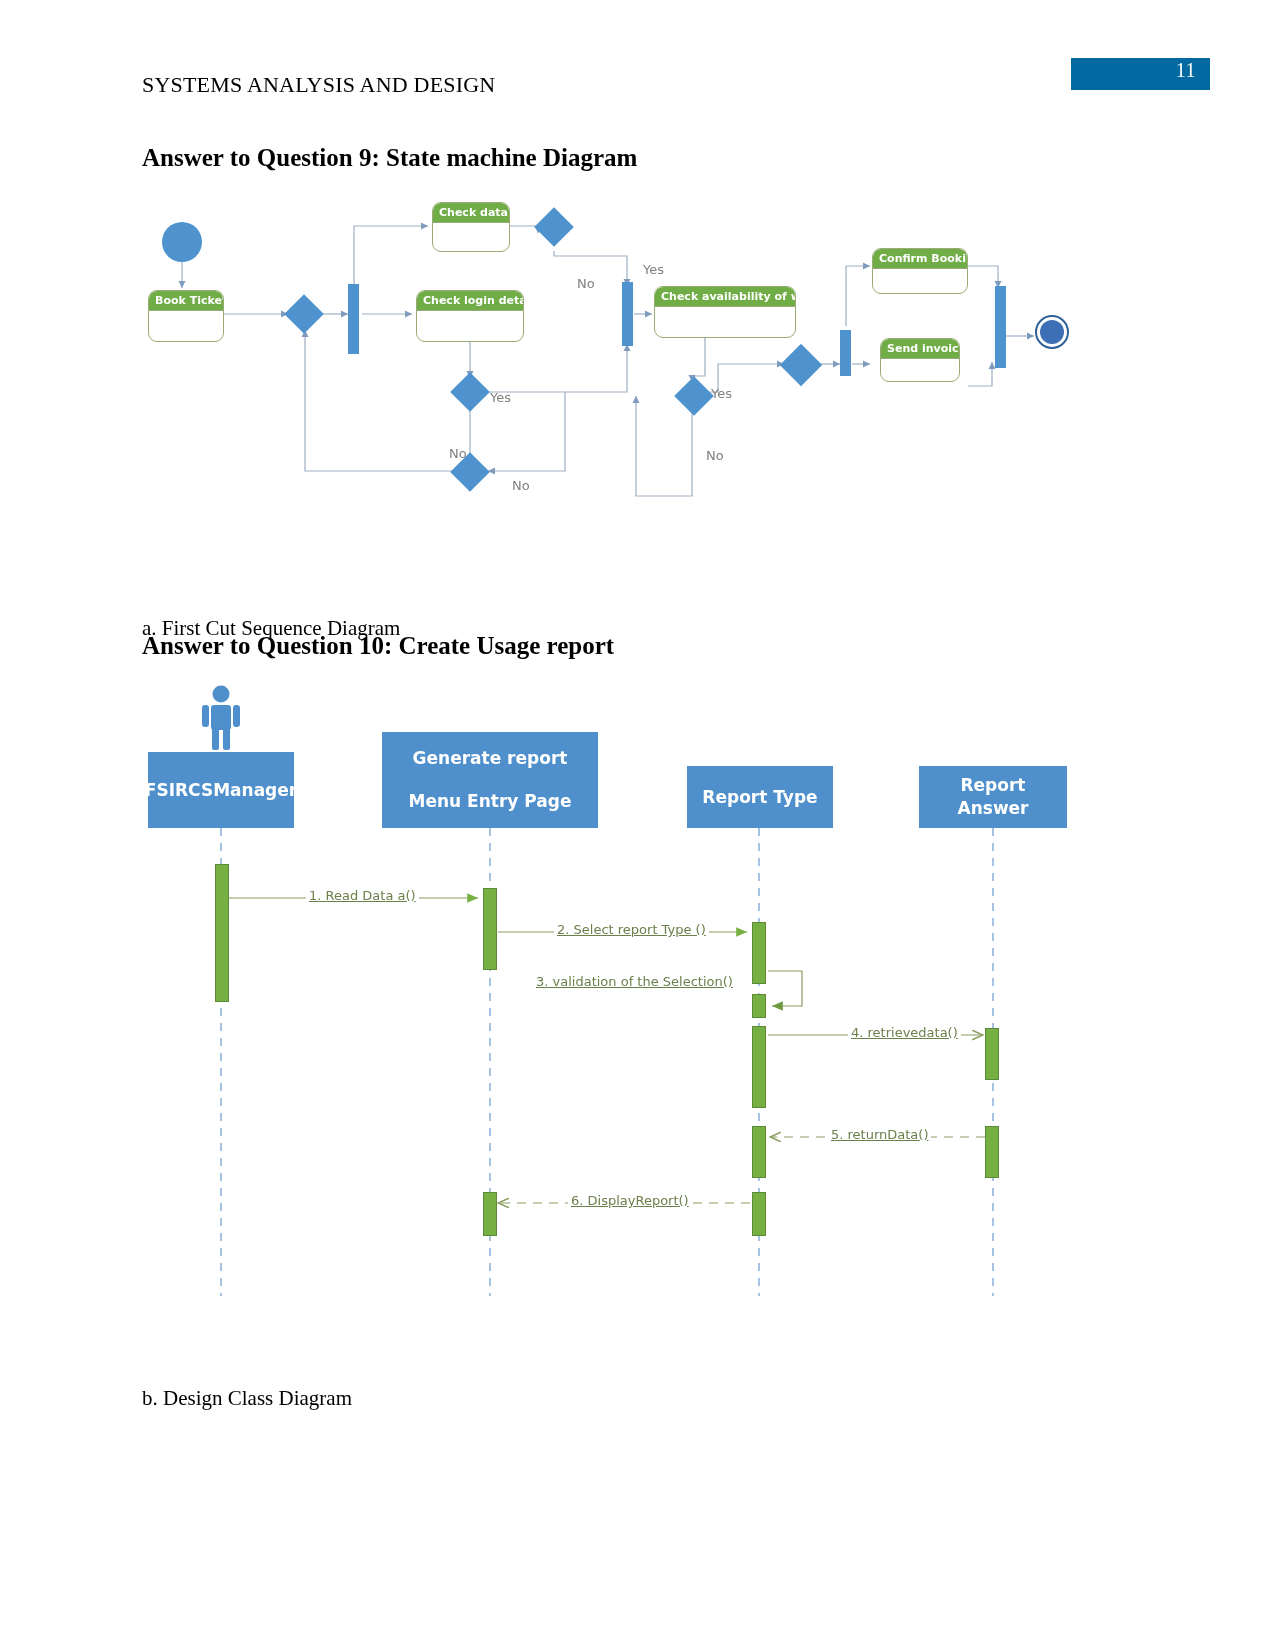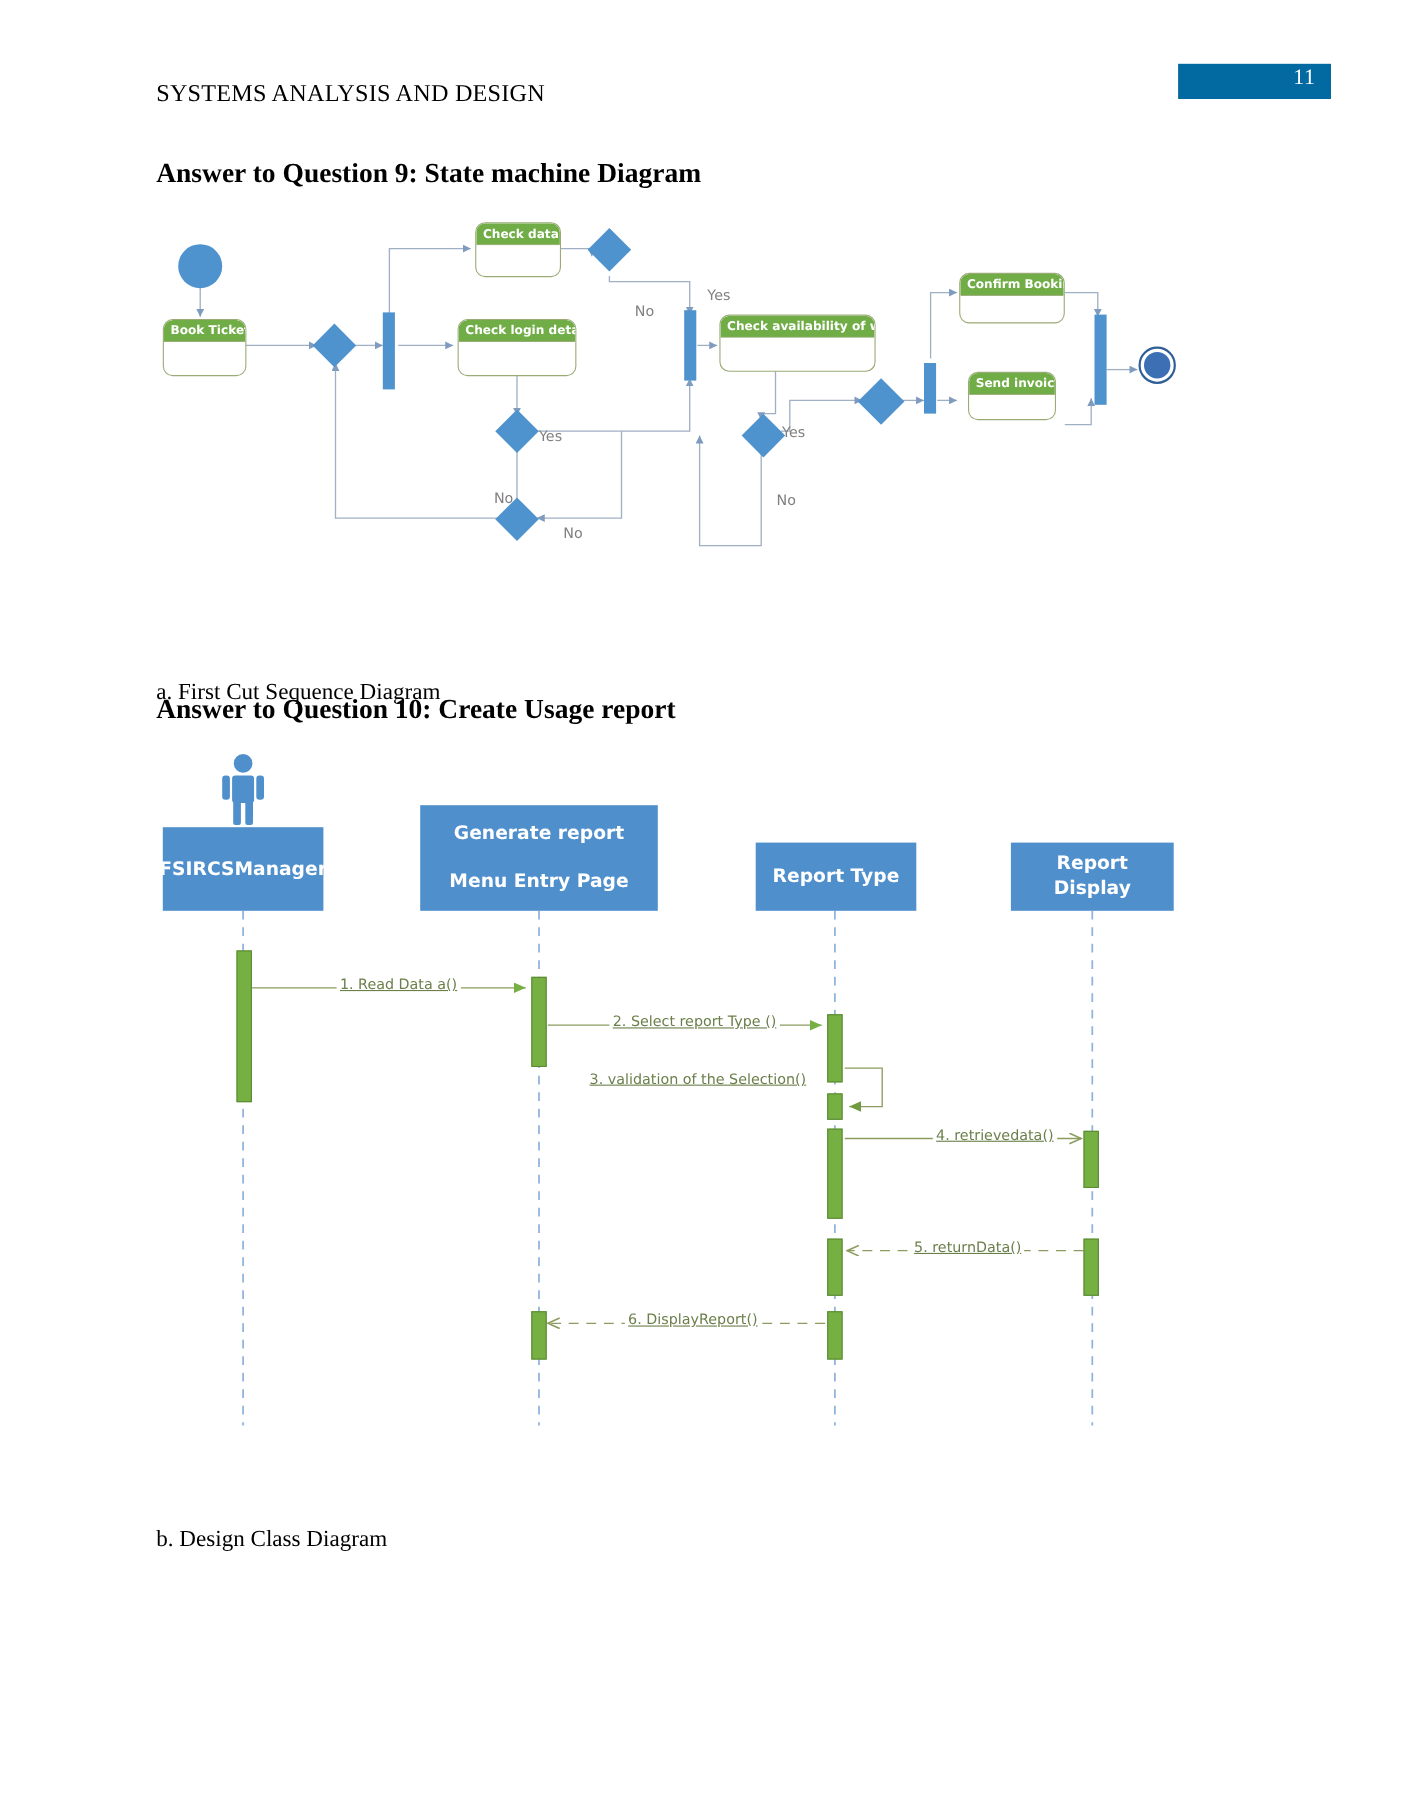--- a/index.html
+++ b/index.html
@@ -357,21 +357,21 @@
     <span>Generate report</span>
     <span>Menu Entry Page</span>
   </div>
 
   <div class="lifeline-head" style="left:547px; top:90px; width:146px; height:62px;">
     <span>Report Type</span>
   </div>
 
   <div class="lifeline-head" style="left:779px; top:90px; width:148px; height:62px; flex-direction:column;">
     <span>Report</span>
-    <span>Display</span>
+    <span>Answer</span>
   </div>
 
   <div class="activation" style="left:75px; top:188px; width:14px; height:138px;"></div>
   <div class="activation" style="left:343px; top:212px; width:14px; height:82px;"></div>
   <div class="activation" style="left:612px; top:246px; width:14px; height:62px;"></div>
   <div class="activation" style="left:612px; top:318px; width:14px; height:24px;"></div>
   <div class="activation" style="left:612px; top:350px; width:14px; height:82px;"></div>
   <div class="activation" style="left:845px; top:352px; width:14px; height:52px;"></div>
   <div class="activation" style="left:612px; top:450px; width:14px; height:52px;"></div>
   <div class="activation" style="left:845px; top:450px; width:14px; height:52px;"></div>

